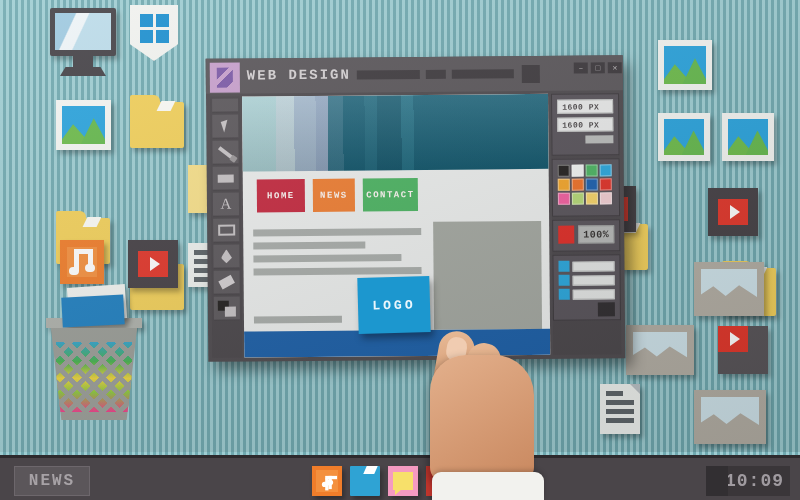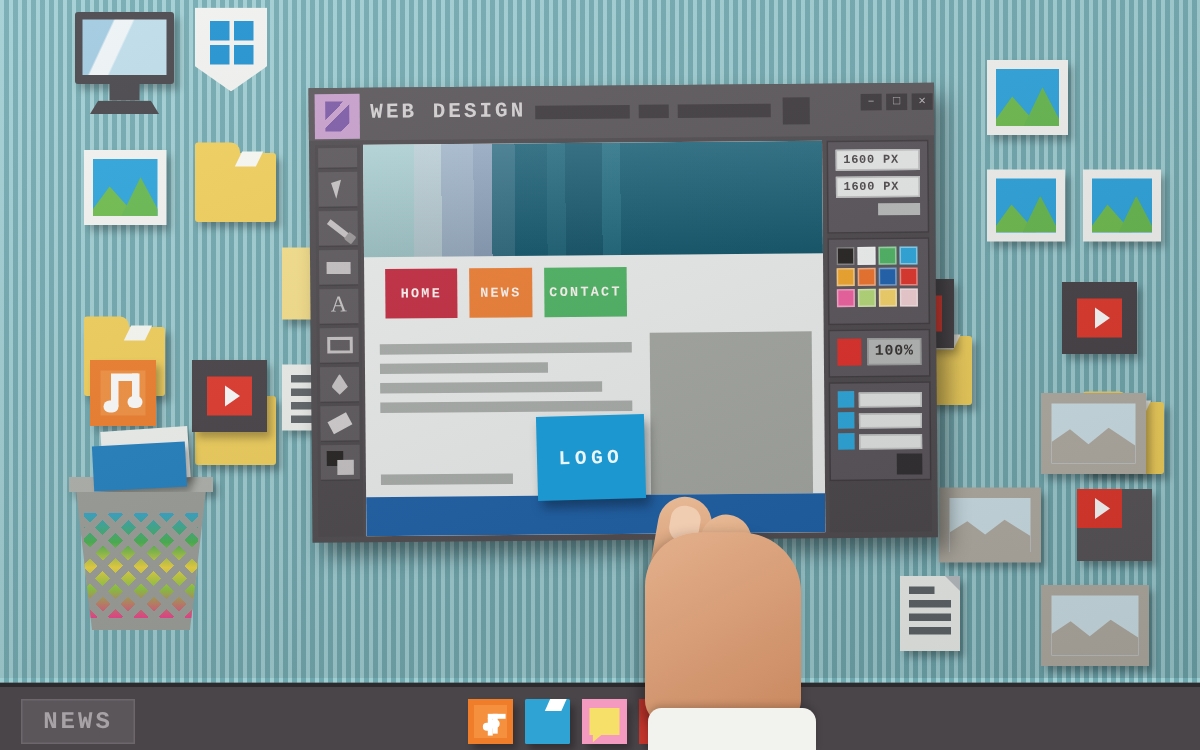--- a/index.html
+++ b/index.html
@@ -568,13 +568,14 @@
   <div class="tb-ico pap fold-tb" style="left:350px;"></div>
 
   <div class="tb-ico pap sticky-tb" style="left:388px;">
     <div class="sticky-in"></div>
   </div>
 
   <div class="tb-ico pap vid" style="left:426px;background:#c0352c;">
     <div class="play play-sm play-gray"></div>
   </div>
 
+  <div id="clock">10:09</div>
 </div>
 
 </body></html>

